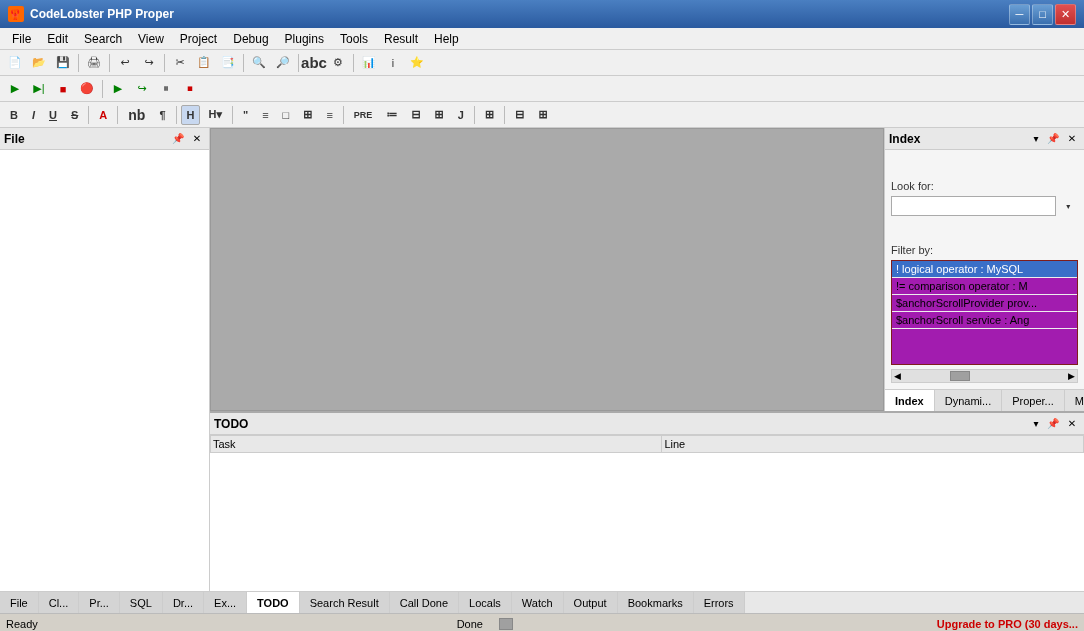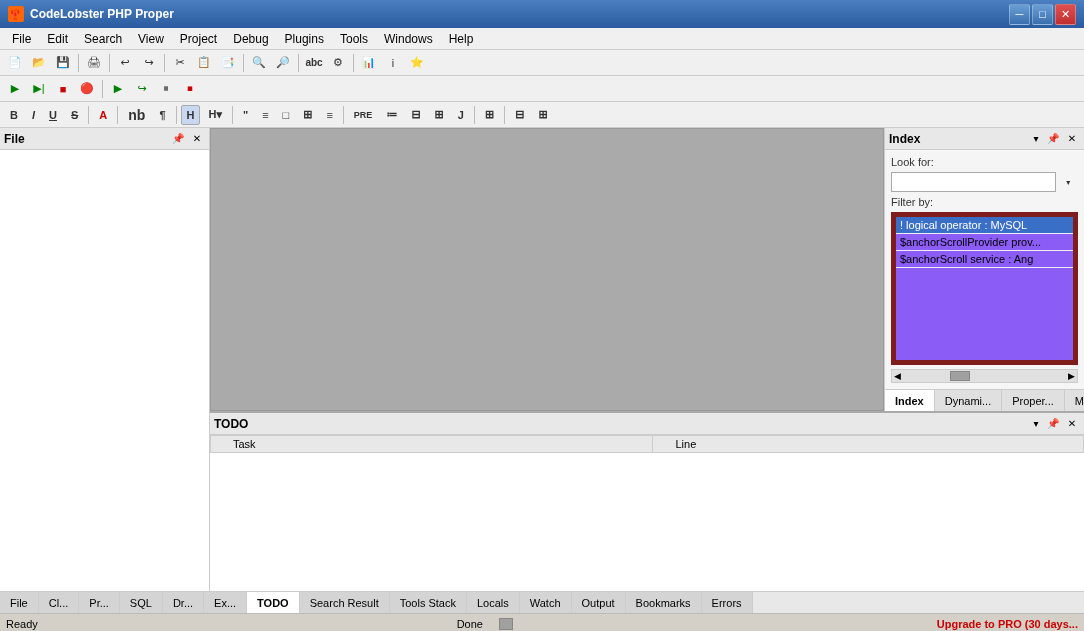--- a/index.html
+++ b/index.html
@@ -89,27 +89,27 @@
       width: 200px; min-width: 200px; background: #f5f5f5; border-left: 1px solid #ccc;
       display: flex; flex-direction: column;
     }
     #right-panel-header {
       display: flex; align-items: center; justify-content: space-between;
       background: #e8e8e8; border-bottom: 1px solid #ccc; height: 22px; padding: 0 4px;
       font-size: 12px; font-weight: bold;
     }
     #right-panel-controls { display: flex; gap: 2px; }
     #right-panel-body { padding: 6px; display: flex; flex-direction: column; gap: 4px; flex: 1; }
-    .index-label { font-size: 11px; color: #333; }
+    .index-label { font-size: 11px; color: #333; margin-top: 24px; }
     .index-input-row { display: flex; align-items: center; gap: 2px; }
     .index-input { width: 100%; height: 20px; border: 1px solid #aaa; background: white; font-size: 11px; padding: 0 2px; }
     .index-dropdown-row { display: flex; align-items: center; }
     .index-select { width: 100%; height: 20px; border: 1px solid #aaa; background: white; font-size: 11px; padding: 0 2px; }
     #index-list {
-      flex: 1; border: 5px solid #7f1d1d; background: #8b5cf6; overflow-y: auto;
+      flex: 1; border: 1px solid #7f1d1d; background: #a21caf; overflow-y: auto;
       font-size: 11px;
     }
     .index-list-item { padding: 2px 4px; white-space: nowrap; overflow: hidden; text-overflow: ellipsis; border-bottom: 1px solid #eee; }
     .index-list-item.selected { background: #3a6fc8; color: white; }
     #index-scrollbar-h { height: 14px; background: #e0e0e0; border: 1px solid #ccc; display: flex; align-items: center; padding: 0 2px; }
     .index-scrollbar-thumb { width: 20px; height: 10px; background: #a0a0a0; border: 1px solid #888; cursor: pointer; margin: 0 auto; }
 
     
     #right-tabs {
       display: flex; background: #f0f0f0; border-top: 1px solid #ccc; height: 22px;
@@ -126,21 +126,21 @@
       height: 180px; border-top: 2px solid #aaa; background: white; display: flex; flex-direction: column;
     }
     #bottom-header {
       display: flex; align-items: center; justify-content: space-between;
       background: #e8e8e8; border-bottom: 1px solid #ccc; height: 22px; padding: 0 4px;
       font-size: 12px; font-weight: bold;
     }
     #bottom-header-controls { display: flex; gap: 2px; }
     #bottom-table { flex: 1; overflow: auto; }
     table { width: 100%; border-collapse: collapse; font-size: 11px; }
-    th { background: #e8e8e8; border: 1px solid #ccc; padding: 2px 22px; text-align: left; font-weight: normal; position: sticky; top: 0; }
+    th { background: #e8e8e8; border: 1px solid #ccc; padding: 2px 2px; text-align: left; font-weight: normal; position: sticky; top: 0; }
 
     
     #bottom-tabs {
       display: flex; background: #e8e8e8; border-top: 1px solid #ccc; height: 22px; align-items: center;
     }
     .b-tab {
       padding: 2px 10px; cursor: pointer; border-right: 1px solid #ccc;
       font-size: 11px; display: flex; align-items: center; height: 100%;
       background: #d4d4d4;
     }
@@ -179,42 +179,42 @@
 
 <div id="menu-bar">
   <div class="menu-item">File</div>
   <div class="menu-item">Edit</div>
   <div class="menu-item">Search</div>
   <div class="menu-item">View</div>
   <div class="menu-item">Project</div>
   <div class="menu-item">Debug</div>
   <div class="menu-item">Plugins</div>
   <div class="menu-item">Tools</div>
-  <div class="menu-item">Windows</div>
+  <div class="menu-item">Result</div>
   <div class="menu-item">Help</div>
 </div>
 
 <div class="toolbar">
   <button class="toolbar-btn">📄</button>
   <button class="toolbar-btn">📂</button>
   <button class="toolbar-btn">💾</button>
   <div class="toolbar-sep"></div>
   <button class="toolbar-btn">🖨</button>
   <div class="toolbar-sep"></div>
   <button class="toolbar-btn">↩</button>
   <button class="toolbar-btn">↪</button>
   <div class="toolbar-sep"></div>
   <button class="toolbar-btn">✂</button>
   <button class="toolbar-btn">📋</button>
   <button class="toolbar-btn">📑</button>
   <div class="toolbar-sep"></div>
   <button class="toolbar-btn">🔍</button>
   <button class="toolbar-btn">🔎</button>
   <div class="toolbar-sep"></div>
-  <button class="toolbar-btn" style="font-size:10px;font-weight:bold;">abc</button>
+  <button class="toolbar-btn" style="font-size:15px;font-weight:bold;">abc</button>
   <button class="toolbar-btn">⚙</button>
   <div class="toolbar-sep"></div>
   <button class="toolbar-btn">📊</button>
   <button class="toolbar-btn">ℹ</button>
   <button class="toolbar-btn">⭐</button>
 </div>
 
 <div class="toolbar">
   <button class="toolbar-btn" style="color:green;">▶</button>
   <button class="toolbar-btn" style="color:green;">▶|</button>
@@ -289,20 +289,21 @@
         </div>
         <div id="right-panel-body">
           <span class="index-label">Look for:</span>
           <div class="index-input-row">
             <input class="index-input" type="text" style="">
             <button class="toolbar-btn arrow-btn">▾</button>
           </div>
           <span class="index-label">Filter by:</span>
           <div id="index-list">
             <div class="index-list-item selected">! logical operator : MySQL</div>
+            <div class="index-list-item">!= comparison operator : M</div>
             <div class="index-list-item">$anchorScrollProvider prov...</div>
             <div class="index-list-item">$anchorScroll service : Ang</div>
           </div>
           <div id="index-scrollbar-h">
             <span style="font-size:9px;cursor:pointer;">◀</span>
             <div class="index-scrollbar-thumb"></div>
             <span style="font-size:9px;cursor:pointer;margin-left:auto;">▶</span>
           </div>
         </div>
 
@@ -344,21 +345,21 @@
 
 <div id="bottom-tabs">
   <div class="b-tab">File</div>
   <div class="b-tab">Cl...</div>
   <div class="b-tab">Pr...</div>
   <div class="b-tab">SQL</div>
   <div class="b-tab">Dr...</div>
   <div class="b-tab">Ex...</div>
   <div class="b-tab active">TODO</div>
   <div class="b-tab">Search Result</div>
-  <div class="b-tab">Tools Stack</div>
+  <div class="b-tab">Call Done</div>
   <div class="b-tab">Locals</div>
   <div class="b-tab">Watch</div>
   <div class="b-tab">Output</div>
   <div class="b-tab">Bookmarks</div>
   <div class="b-tab">Errors</div>
 </div>
 
 <div id="status-bar">
   <div id="status-left">
     <span>Ready</span>

